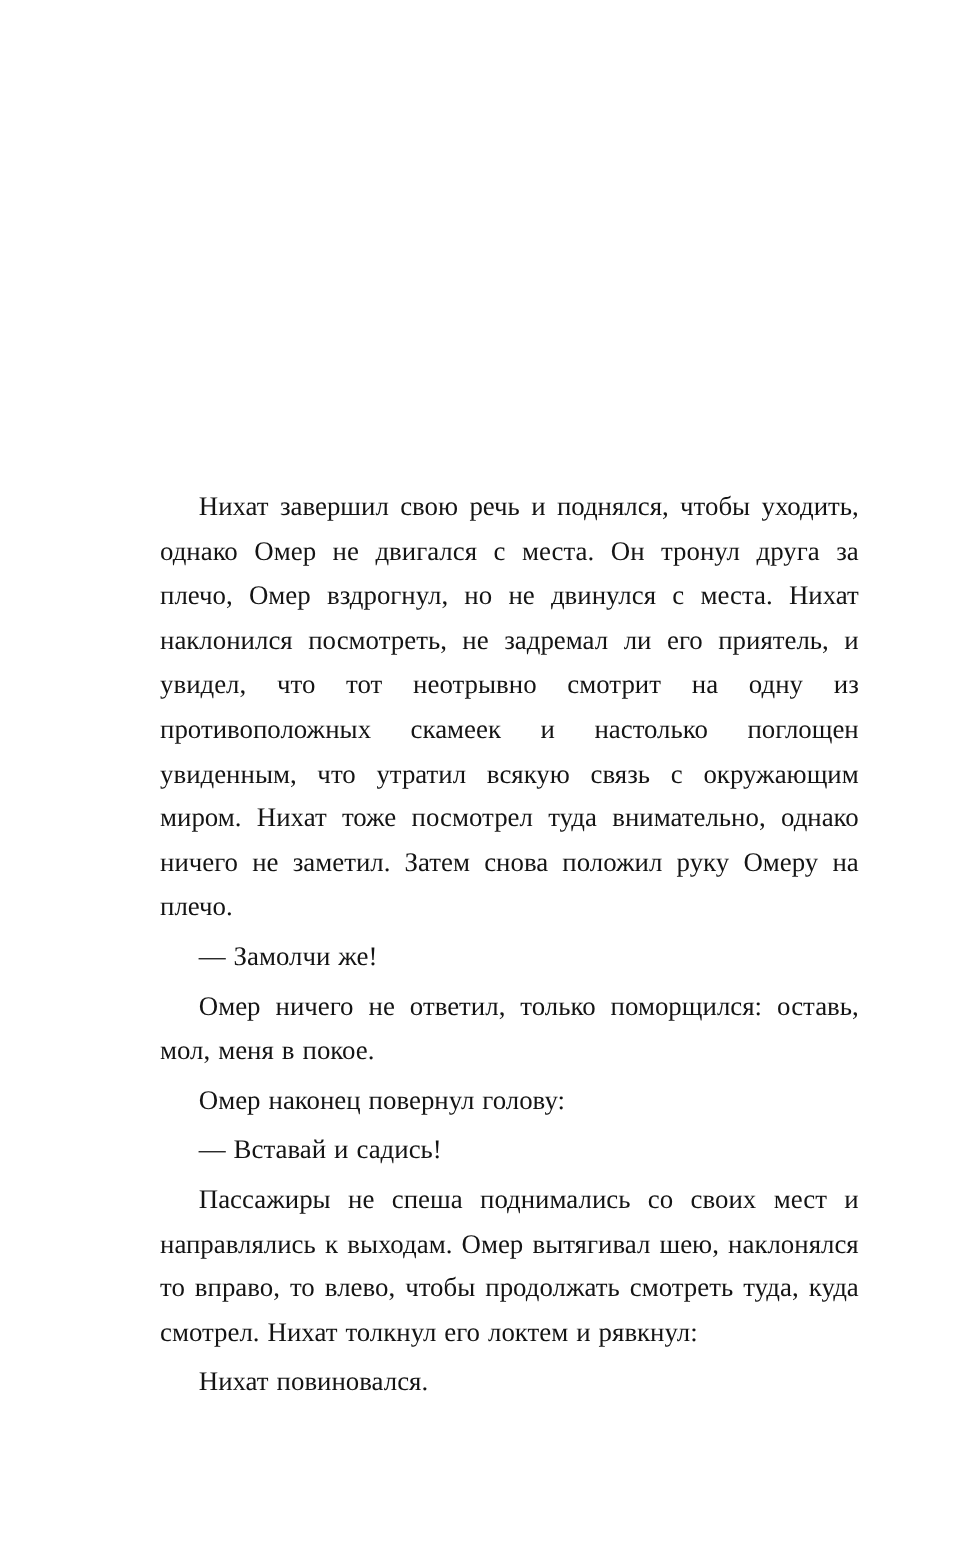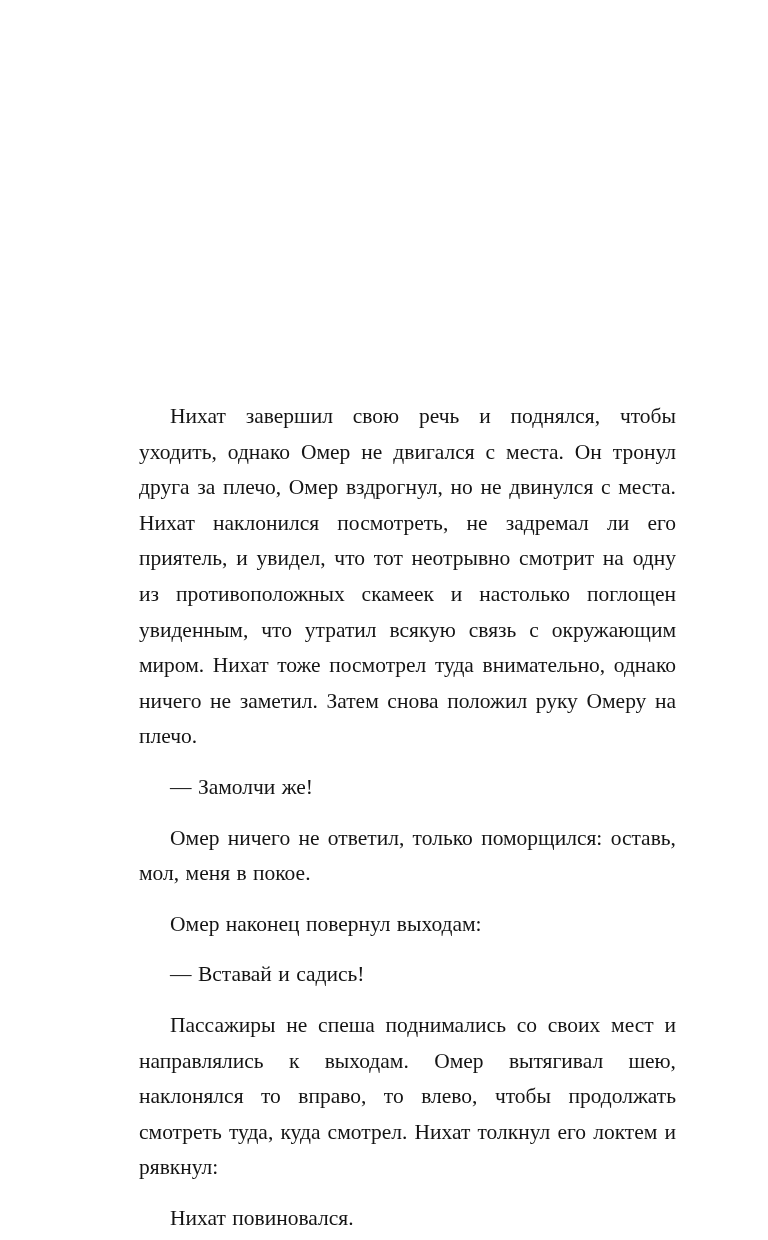--- a/index.html
+++ b/index.html
@@ -21,36 +21,36 @@
   .chapter-heading {
     margin: 0 0 42px 0;
     text-align: center;
     font-weight: normal;
     font-size: 30px;
     line-height: 34px;
     letter-spacing: 1px;
     color: #121212;
   }
   .body-text p {
-    margin: 15px;
+    margin: 4px;
     padding: 0;
     text-align: justify;
     text-indent: 31px;
     font-size: 21.5px;
     line-height: 35.6px;
     word-spacing: 1px;
   }
 </style>
 </head>
 <body>
 
 <div class="book-page">
 
   <div class="body-text">
     <p>Нихат завершил свою речь и поднялся, чтобы уходить, однако Омер не двигался с места. Он тронул друга за плечо, Омер вздрогнул, но не двинулся с места. Нихат наклонился посмотреть, не задремал ли его приятель, и увидел, что тот неотрывно смотрит на одну из противоположных скамеек и настолько поглощен увиденным, что утратил всякую связь с окружающим миром. Нихат тоже посмотрел туда внимательно, однако ничего не заметил. Затем снова положил руку Омеру на плечо.</p>
     <p>— Замолчи же!</p>
     <p>Омер ничего не ответил, только поморщился: оставь, мол, меня в покое.</p>
-    <p>Омер наконец повернул выходам:</p>
+    <p>Омер наконец повернул голову:</p>
     <p>— Вставай и садись!</p>
     <p>Пассажиры не спеша поднимались со своих мест и направлялись к выходам. Омер вытягивал шею, наклонялся то вправо, то влево, чтобы продолжать смотреть туда, куда смотрел. Нихат толкнул его локтем и рявкнул:</p>
     <p>Нихат повиновался.</p>
   </div>
 </div>
 
 </body></html>

